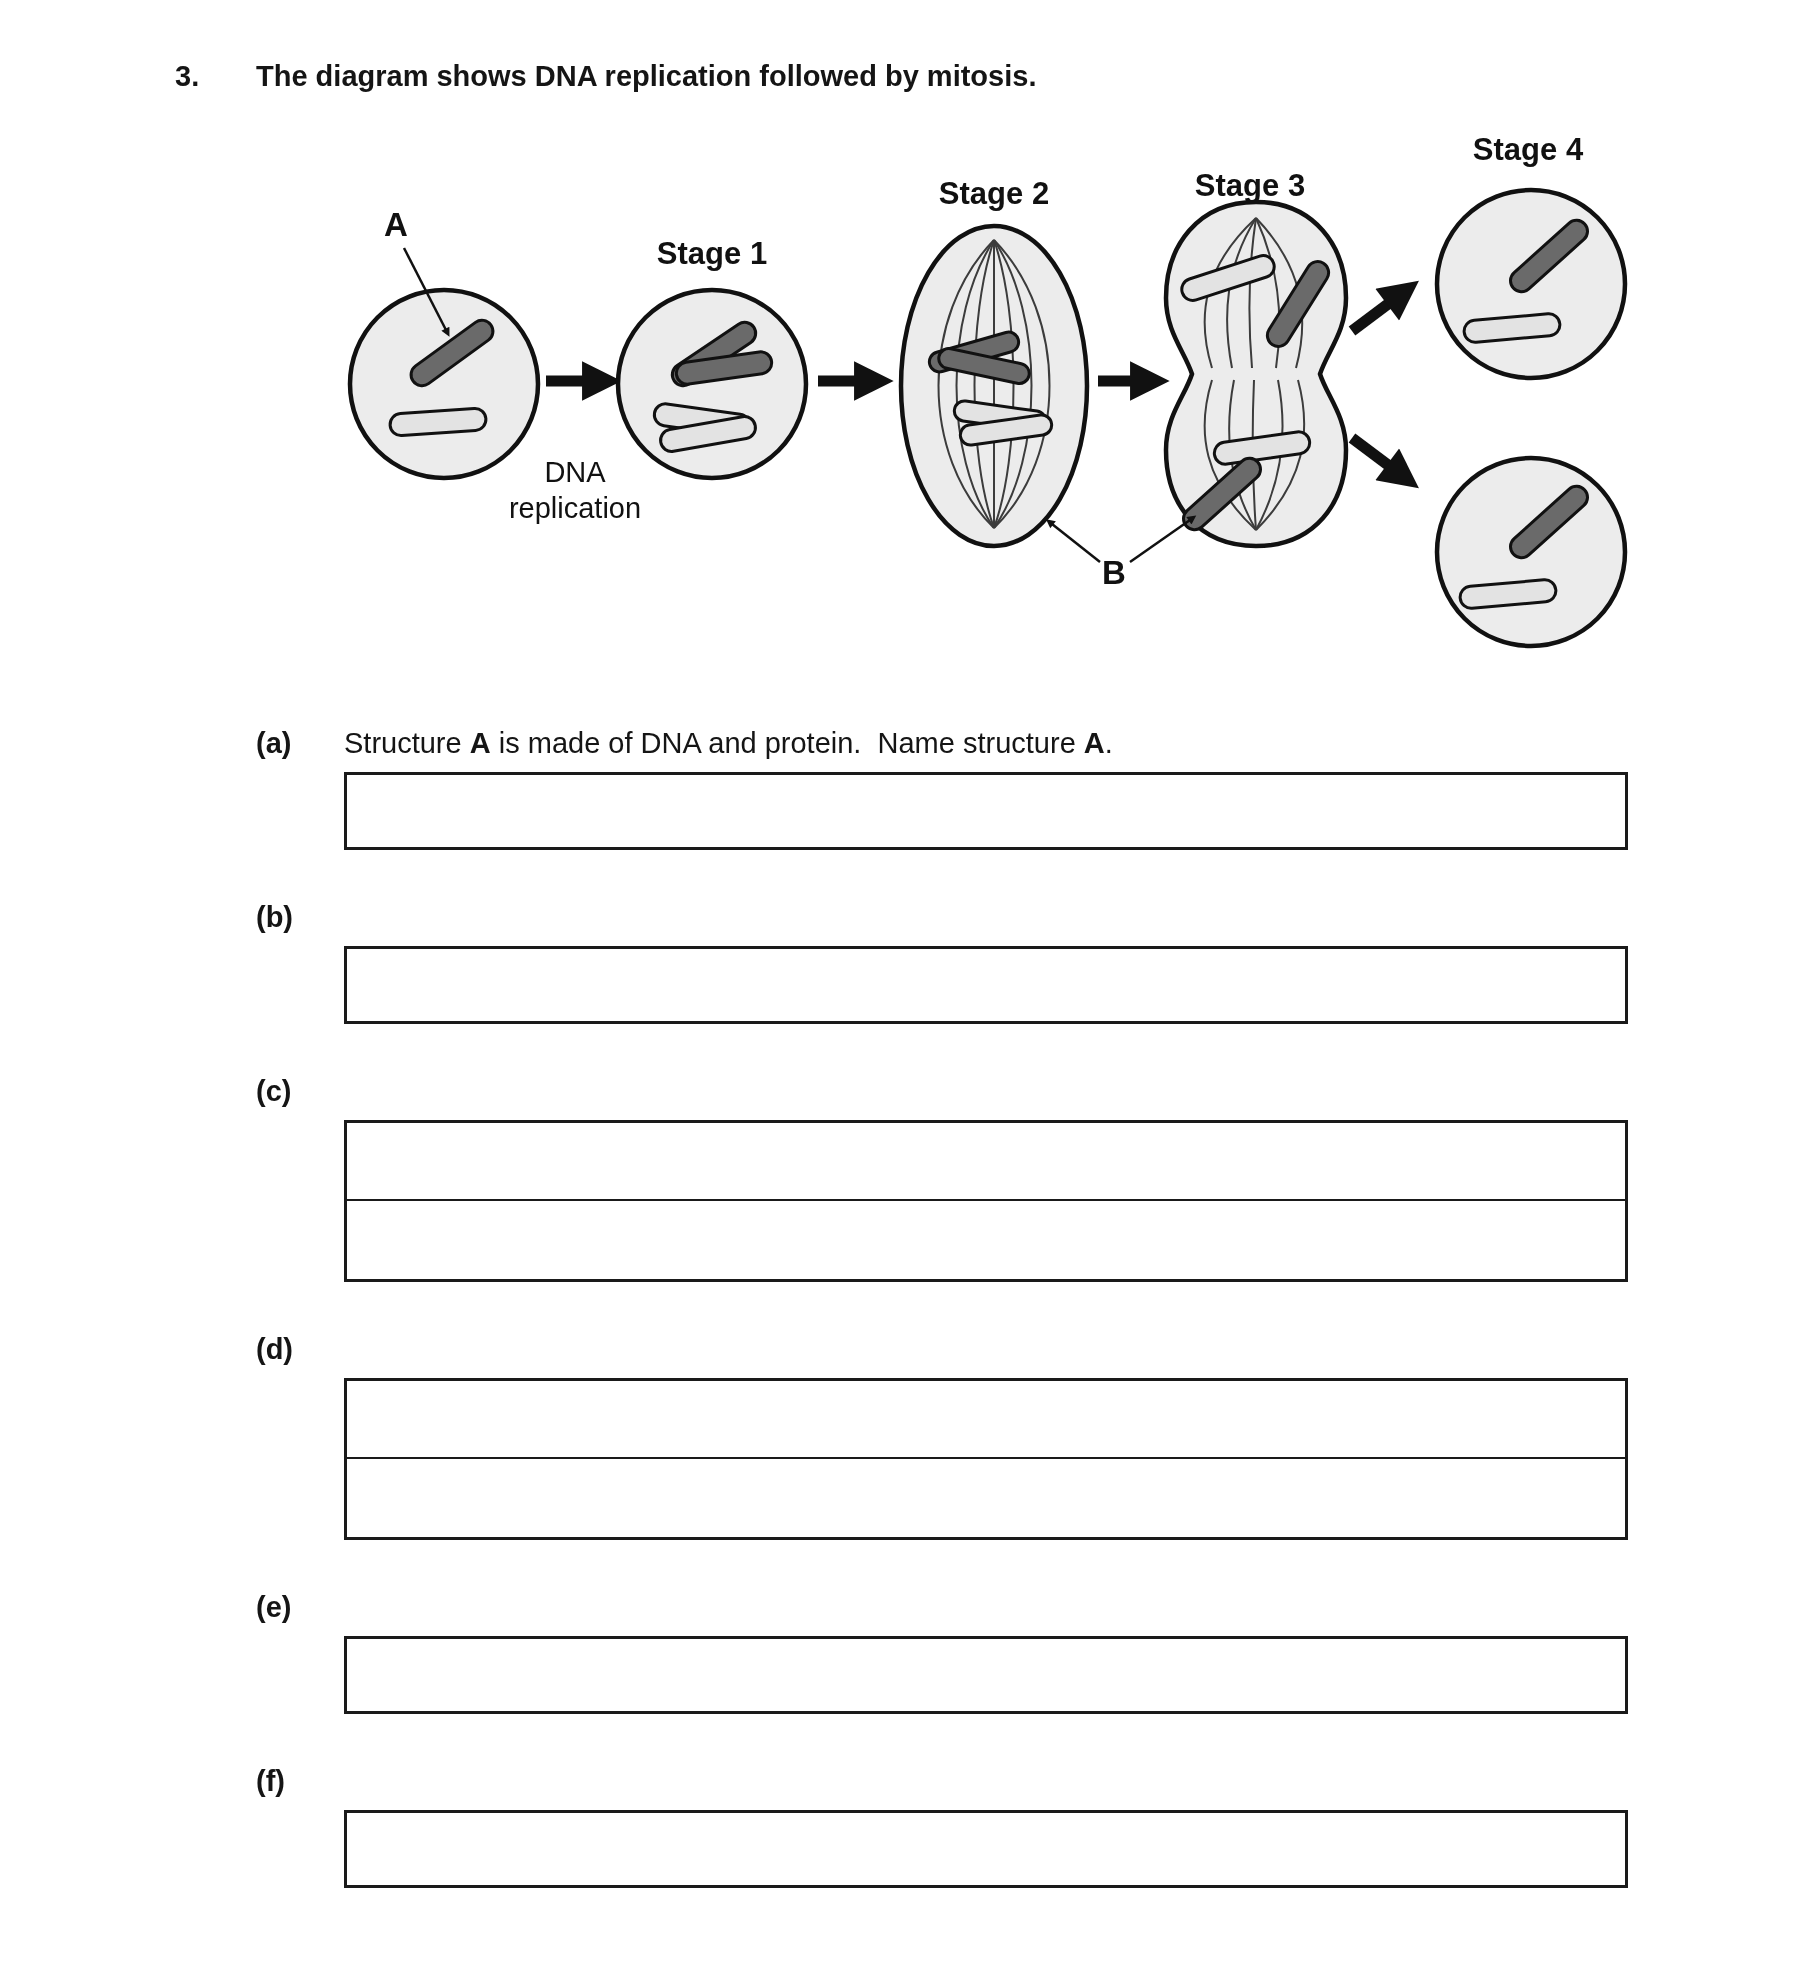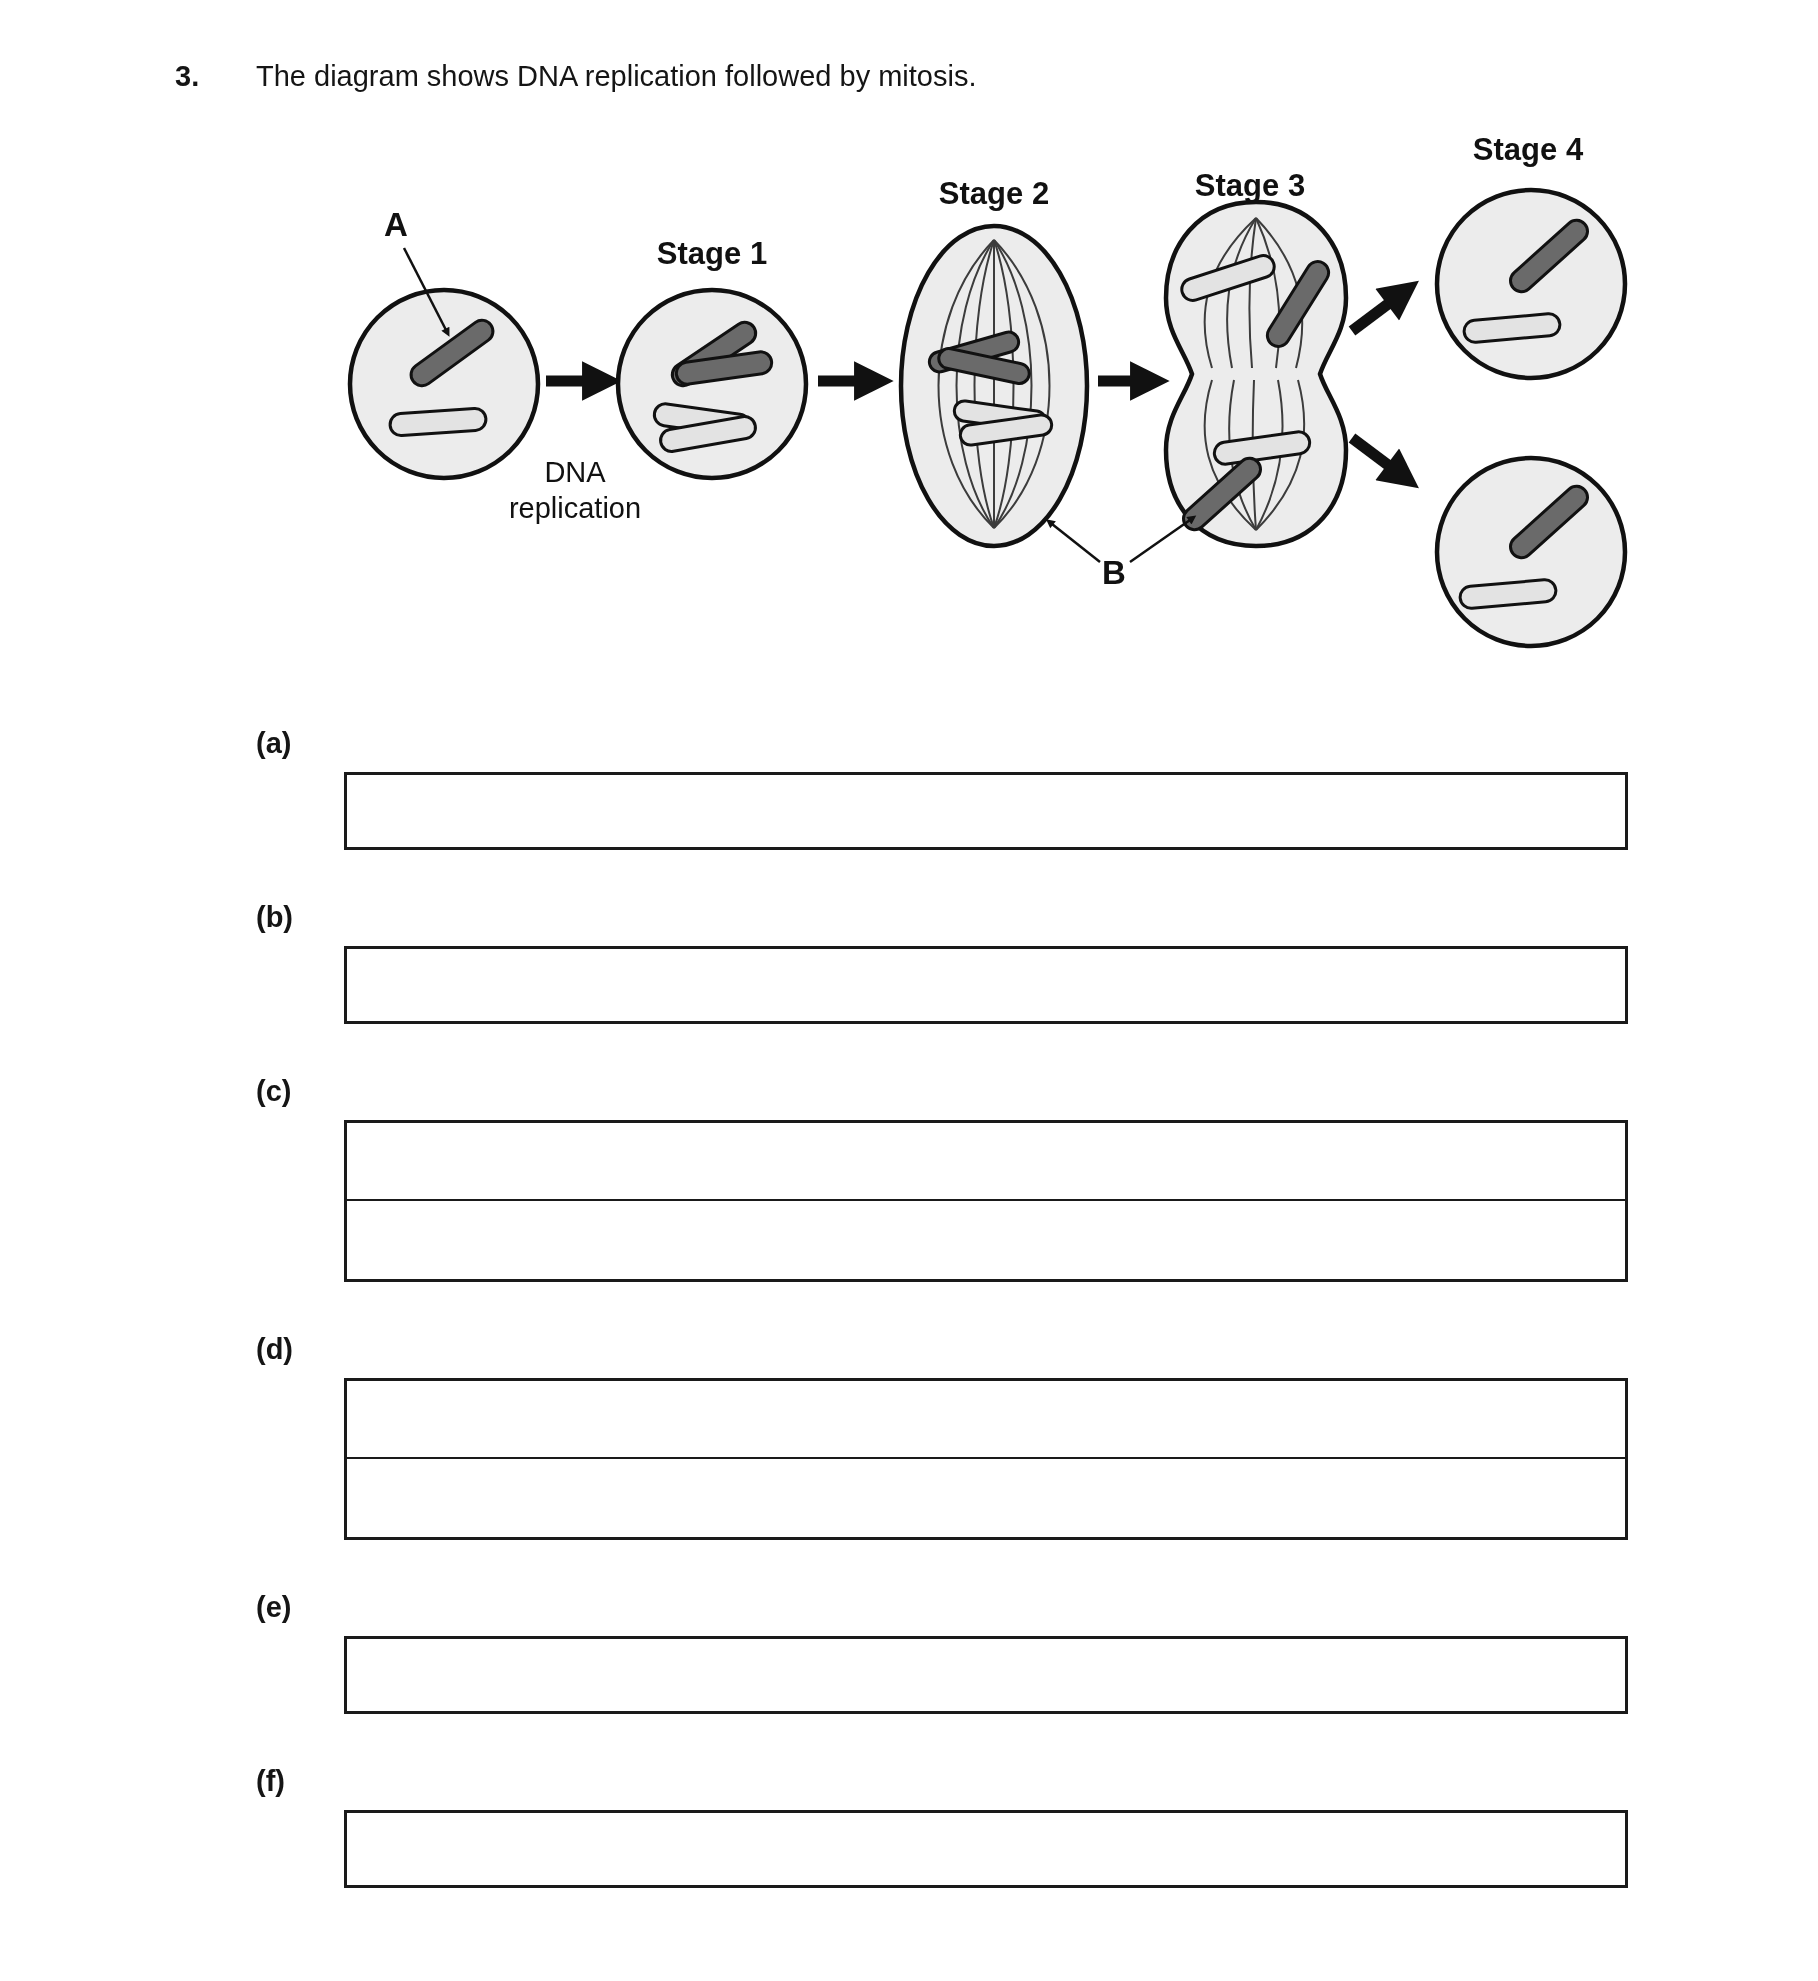--- a/index.html
+++ b/index.html
@@ -8,21 +8,21 @@
     font-family:"Liberation Sans", sans-serif;
     color:#151515;
     position:relative;
     overflow:hidden;
   }
   .page { padding-top:56px; }
 
   
   .qheader { display:flex; margin-left:175px; font-size:29px; line-height:40px; }
   .qnum { font-weight:700; width:81px; }
-  .qintro { font-weight:400; }
+  .qintro { font-weight:700; }
 
   
   .diagram { display:block; margin-top:20px; }
   .cell    { stroke:#111; stroke-width:4.5; }
   .rod     { stroke:#111; stroke-width:3; }
   .fiber   { fill:none; stroke:#3c3c3c; stroke-width:2; }
   .thick-arrow { stroke:#111; stroke-width:11; fill:none; }
   .thin-arrow  { stroke:#111; stroke-width:2.5; fill:none; }
   svg text { font-family:"Liberation Sans", sans-serif; fill:#111; }
   .stage-label  { font-size:31px; font-weight:700; }
@@ -150,20 +150,21 @@
       <rect class="rod" x="-48" y="-11" width="96" height="22" rx="11" transform="translate(1549,406) rotate(-42)" fill="#6a6a6a"></rect>
       <rect class="rod" x="-48" y="-11" width="96" height="22" rx="11" transform="translate(1508,478) rotate(-5)" fill="#e3e3e3"></rect>
     </g>
   </svg>
 
   <div class="parts">
 
     <div class="part">
       <div class="part-prompt">
         <span class="part-label">(a)</span>
+        <span class="part-text"><span>Structure </span><span style="font-weight: 700;">A</span><span> is made of DNA and protein.  Name structure </span><span style="font-weight: 700;">A</span><span>.</span></span>
       </div>
       <div class="answer-box one">
         <div class="answer-line"></div>
       </div>
     </div>
 
     <div class="part">
       <div class="part-prompt">
         <span class="part-label">(b)</span>
       </div>

